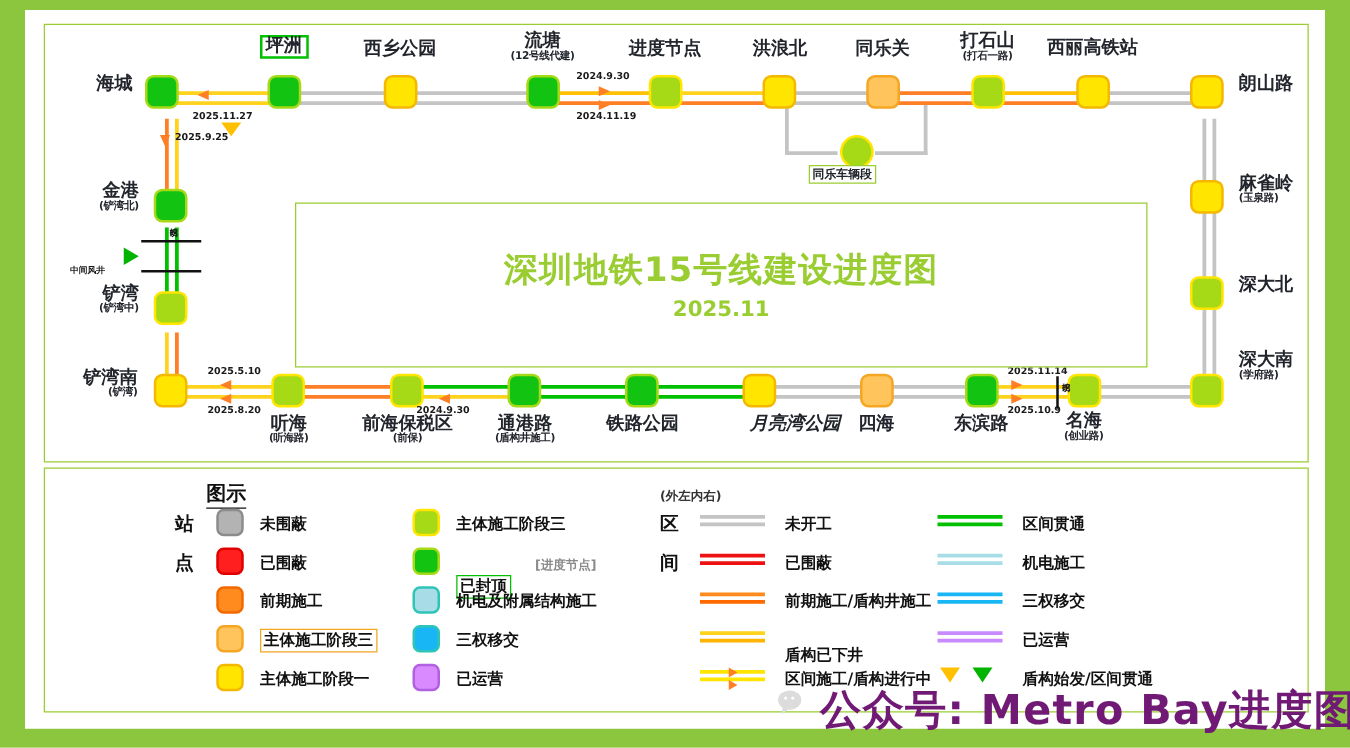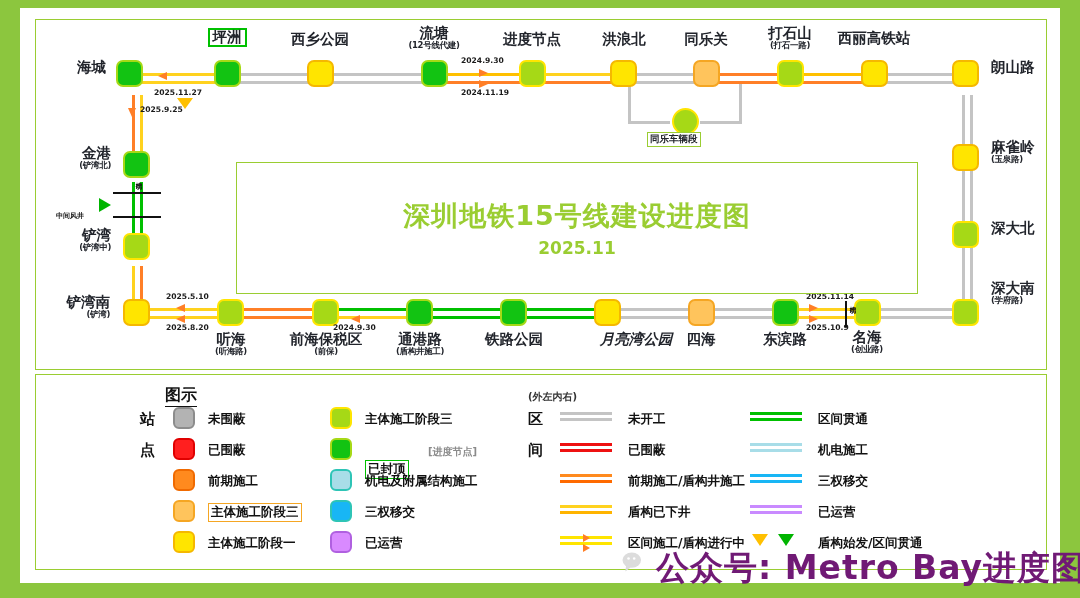--- a/index.html
+++ b/index.html
@@ -374,21 +374,21 @@
   <div class="lg-line" style="left:560px;top:536px;">
     <i style="top:0;background:#ffe500;"></i>
       <i style="top:6px;background:#ffe500;"></i>
   </div>
   <div class="arrow" style="left:583px;top:534px;border-left:7px solid #ff7f27;"></div>
   <div class="arrow" style="left:583px;top:544px;border-left:7px solid #ff7f27;"></div>
 
   <div class="lg-tx" style="left:628px;top:411px;">未开工</div>
   <div class="lg-tx" style="left:628px;top:442px;">已围蔽</div>
   <div class="lg-tx" style="left:628px;top:473px;">前期施工/盾构井施工</div>
-  <div class="lg-tx" style="left:628px;top:504px;">盾构已下井</div>
+  <div class="lg-tx" style="left:628px;top:516px;">盾构已下井</div>
   <div class="lg-tx" style="left:628px;top:535px;">区间施工/盾构进行中</div>
 
   <div class="lg-line" style="left:750px;top:412px;">
     <i style="top:0;background:#00c000;"></i>
       <i style="top:6px;background:#00c000;"></i>
   </div>
   <div class="lg-line" style="left:750px;top:443px;">
     <i style="top:0;background:#a8dde8;"></i>
       <i style="top:6px;background:#a8dde8;"></i>
   </div>

